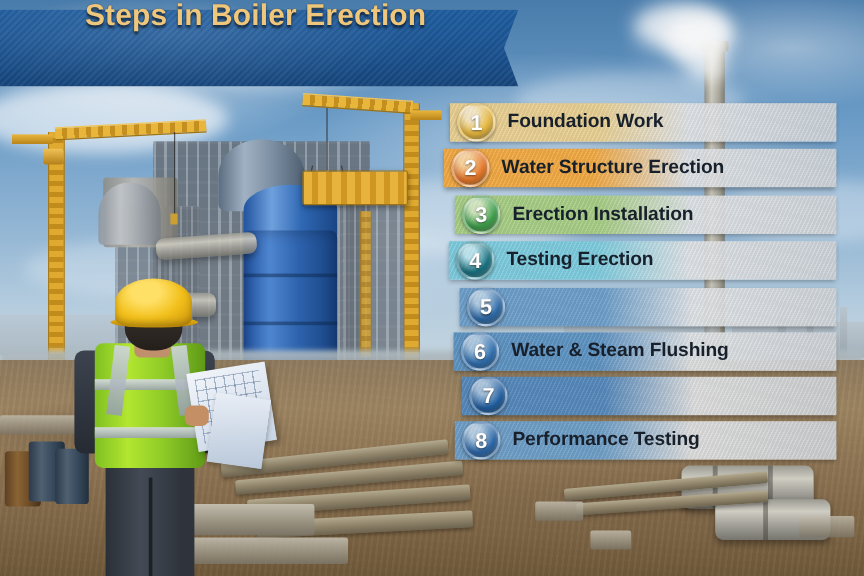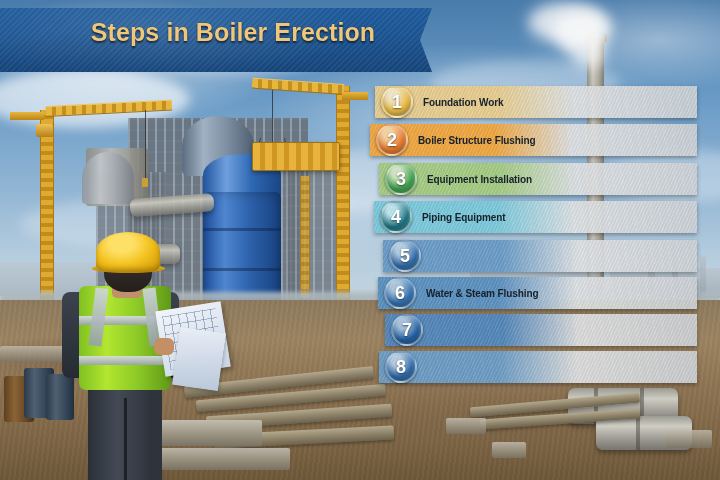--- a/index.html
+++ b/index.html
@@ -123,42 +123,42 @@
   .ribbon{position:absolute;left:0;top:8px;width:432px;height:64px;
     background:
       radial-gradient(ellipse 300px 70px at 150px 20px, rgba(255,255,255,.12), rgba(255,255,255,0) 70%),
       linear-gradient(180deg,#1f5d9e 0%,#1c5695 40%,#17467c 100%);
     -webkit-clip-path:polygon(0 0,432px 0,420px 32px,432px 64px,0 64px);
     clip-path:polygon(0 0,432px 0,420px 32px,432px 64px,0 64px);
     box-shadow:0 3px 7px rgba(0,0,0,.35);}
   .ribbon:after{content:"";position:absolute;inset:0;
     background:repeating-linear-gradient(135deg,rgba(255,255,255,.04) 0 2px,rgba(0,0,0,.04) 2px 4px);}
   .ribbon-inner{position:absolute;left:0;top:0;width:432px;height:64px;
-    display:flex;flex-direction:column;align-items:center;justify-content:center;z-index:2;padding-left:20px;}
+    display:flex;flex-direction:column;align-items:center;z-index:2;}
   .title-main{font-size:25px;font-weight:bold;color:#eec77d;letter-spacing:.1px;
     text-shadow:0 2px 2px rgba(0,0,0,.55), 0 0 1px rgba(0,0,0,.6);line-height:1.05;
     padding-right:6px;white-space:nowrap;}
   .title-sub{font-size:17px;font-weight:bold;font-style:italic;color:#ffffff;
     text-shadow:0 2px 2px rgba(0,0,0,.6);margin-top:1px;padding-right:6px;white-space:nowrap;}
 
   
   .steps{position:absolute;left:0;top:0;width:720px;height:480px;}
   .step{position:absolute;height:32px;display:flex;align-items:center;
     box-shadow:0 2px 4px rgba(0,0,0,.32);}
   .step-body{position:absolute;left:0;top:0;right:0;bottom:0;
     background:linear-gradient(90deg,var(--c1) 0%, var(--c2) 38%, rgba(226,228,230,.93) 62%, rgba(208,212,216,.92) 100%);}
   .step-body:after{content:"";position:absolute;inset:0;
     background:repeating-linear-gradient(115deg,rgba(255,255,255,.07) 0 1px,rgba(0,0,0,.05) 1px 3px);}
   .badge{position:relative;z-index:3;width:28px;height:28px;border-radius:50%;flex:0 0 auto;
     margin-left:6px;display:flex;align-items:center;justify-content:center;
     font-size:18px;font-weight:bold;color:#fff;
     text-shadow:0 1px 2px rgba(0,0,0,.55);
     box-shadow:0 1px 3px rgba(0,0,0,.45), inset 0 -3px 5px rgba(0,0,0,.25), inset 0 2px 4px rgba(255,255,255,.35);
     border:2px solid rgba(255,255,255,.35);}
-  .step-label{position:relative;z-index:3;margin-left:10px;font-size:10px;font-weight:bold;
+  .step-label{position:relative;z-index:3;margin-left:10px;font-size:16px;font-weight:bold;
     color:#17202b;white-space:nowrap;letter-spacing:-.1px;}
 
   
   .watermark{position:absolute;left:266px;top:440px;z-index:30;
     font-size:25px;font-weight:bold;color:#f51212;letter-spacing:-.4px;white-space:nowrap;
     text-shadow:0 1px 2px rgba(0,0,0,.35);}
 </style>
 </head>
 <body>
 
@@ -273,45 +273,46 @@
 
   <div class="steps" id="steps-container">
       <div class="step" style="top: 86px; left: 375px; width: 322px;">
         <div class="step-body" style="--c1: #e8cf92; --c2: #e8cf92;"></div>
         <div class="badge" style="background: radial-gradient(circle at 35% 28%, rgba(255, 255, 255, 0.45) 0px, rgba(255, 255, 255, 0.45) 18%, rgb(232, 183, 58) 60%, rgba(0, 0, 0, 0.28) 100%);">1</div>
         <div class="step-label">Foundation Work</div>
       </div>
       <div class="step" style="top: 124px; left: 370px; width: 327px;">
         <div class="step-body" style="--c1: #f0a944; --c2: #f0a944;"></div>
         <div class="badge" style="background: radial-gradient(circle at 35% 28%, rgba(255, 255, 255, 0.45) 0px, rgba(255, 255, 255, 0.45) 18%, rgb(232, 119, 42) 60%, rgba(0, 0, 0, 0.28) 100%);">2</div>
-        <div class="step-label">Boiler Structure Flushing</div>
+        <div class="step-label">Water Structure Erection</div>
       </div>
       <div class="step" style="top: 163px; left: 379px; width: 318px;">
         <div class="step-body" style="--c1: #a7cd86; --c2: #a7cd86;"></div>
         <div class="badge" style="background: radial-gradient(circle at 35% 28%, rgba(255, 255, 255, 0.45) 0px, rgba(255, 255, 255, 0.45) 18%, rgb(58, 159, 74) 60%, rgba(0, 0, 0, 0.28) 100%);">3</div>
-        <div class="step-label">Equipment Installation</div>
+        <div class="step-label">Erection Installation</div>
       </div>
       <div class="step" style="top: 201px; left: 374px; width: 323px;">
         <div class="step-body" style="--c1: #7ecbdd; --c2: #7ecbdd;"></div>
         <div class="badge" style="background: radial-gradient(circle at 35% 28%, rgba(255, 255, 255, 0.45) 0px, rgba(255, 255, 255, 0.45) 18%, rgb(23, 112, 126) 60%, rgba(0, 0, 0, 0.28) 100%);">4</div>
-        <div class="step-label">Piping Equipment</div>
+        <div class="step-label">Testing Erection</div>
       </div>
       <div class="step" style="top: 240px; left: 383px; width: 314px;">
         <div class="step-body" style="--c1: #6d9ec9; --c2: #6d9ec9;"></div>
         <div class="badge" style="background: radial-gradient(circle at 35% 28%, rgba(255, 255, 255, 0.45) 0px, rgba(255, 255, 255, 0.45) 18%, rgb(45, 106, 168) 60%, rgba(0, 0, 0, 0.28) 100%);">5</div>
       </div>
       <div class="step" style="top: 277px; left: 378px; width: 319px;">
         <div class="step-body" style="--c1: #5f93c2; --c2: #5f93c2;"></div>
         <div class="badge" style="background: radial-gradient(circle at 35% 28%, rgba(255, 255, 255, 0.45) 0px, rgba(255, 255, 255, 0.45) 18%, rgb(47, 111, 176) 60%, rgba(0, 0, 0, 0.28) 100%);">6</div>
         <div class="step-label">Water &amp; Steam Flushing</div>
       </div>
       <div class="step" style="top: 314px; left: 385px; width: 312px;">
         <div class="step-body" style="--c1: #5689bb; --c2: #5689bb;"></div>
         <div class="badge" style="background: radial-gradient(circle at 35% 28%, rgba(255, 255, 255, 0.45) 0px, rgba(255, 255, 255, 0.45) 18%, rgb(31, 93, 160) 60%, rgba(0, 0, 0, 0.28) 100%);">7</div>
       </div>
       <div class="step" style="top: 351px; left: 379px; width: 318px;">
         <div class="step-body" style="--c1: #6f9ec6; --c2: #6f9ec6;"></div>
         <div class="badge" style="background: radial-gradient(circle at 35% 28%, rgba(255, 255, 255, 0.45) 0px, rgba(255, 255, 255, 0.45) 18%, rgb(42, 102, 168) 60%, rgba(0, 0, 0, 0.28) 100%);">8</div>
+        <div class="step-label">Performance Testing</div>
       </div>
     </div>
 
 
 </div>
 
 </body></html>

